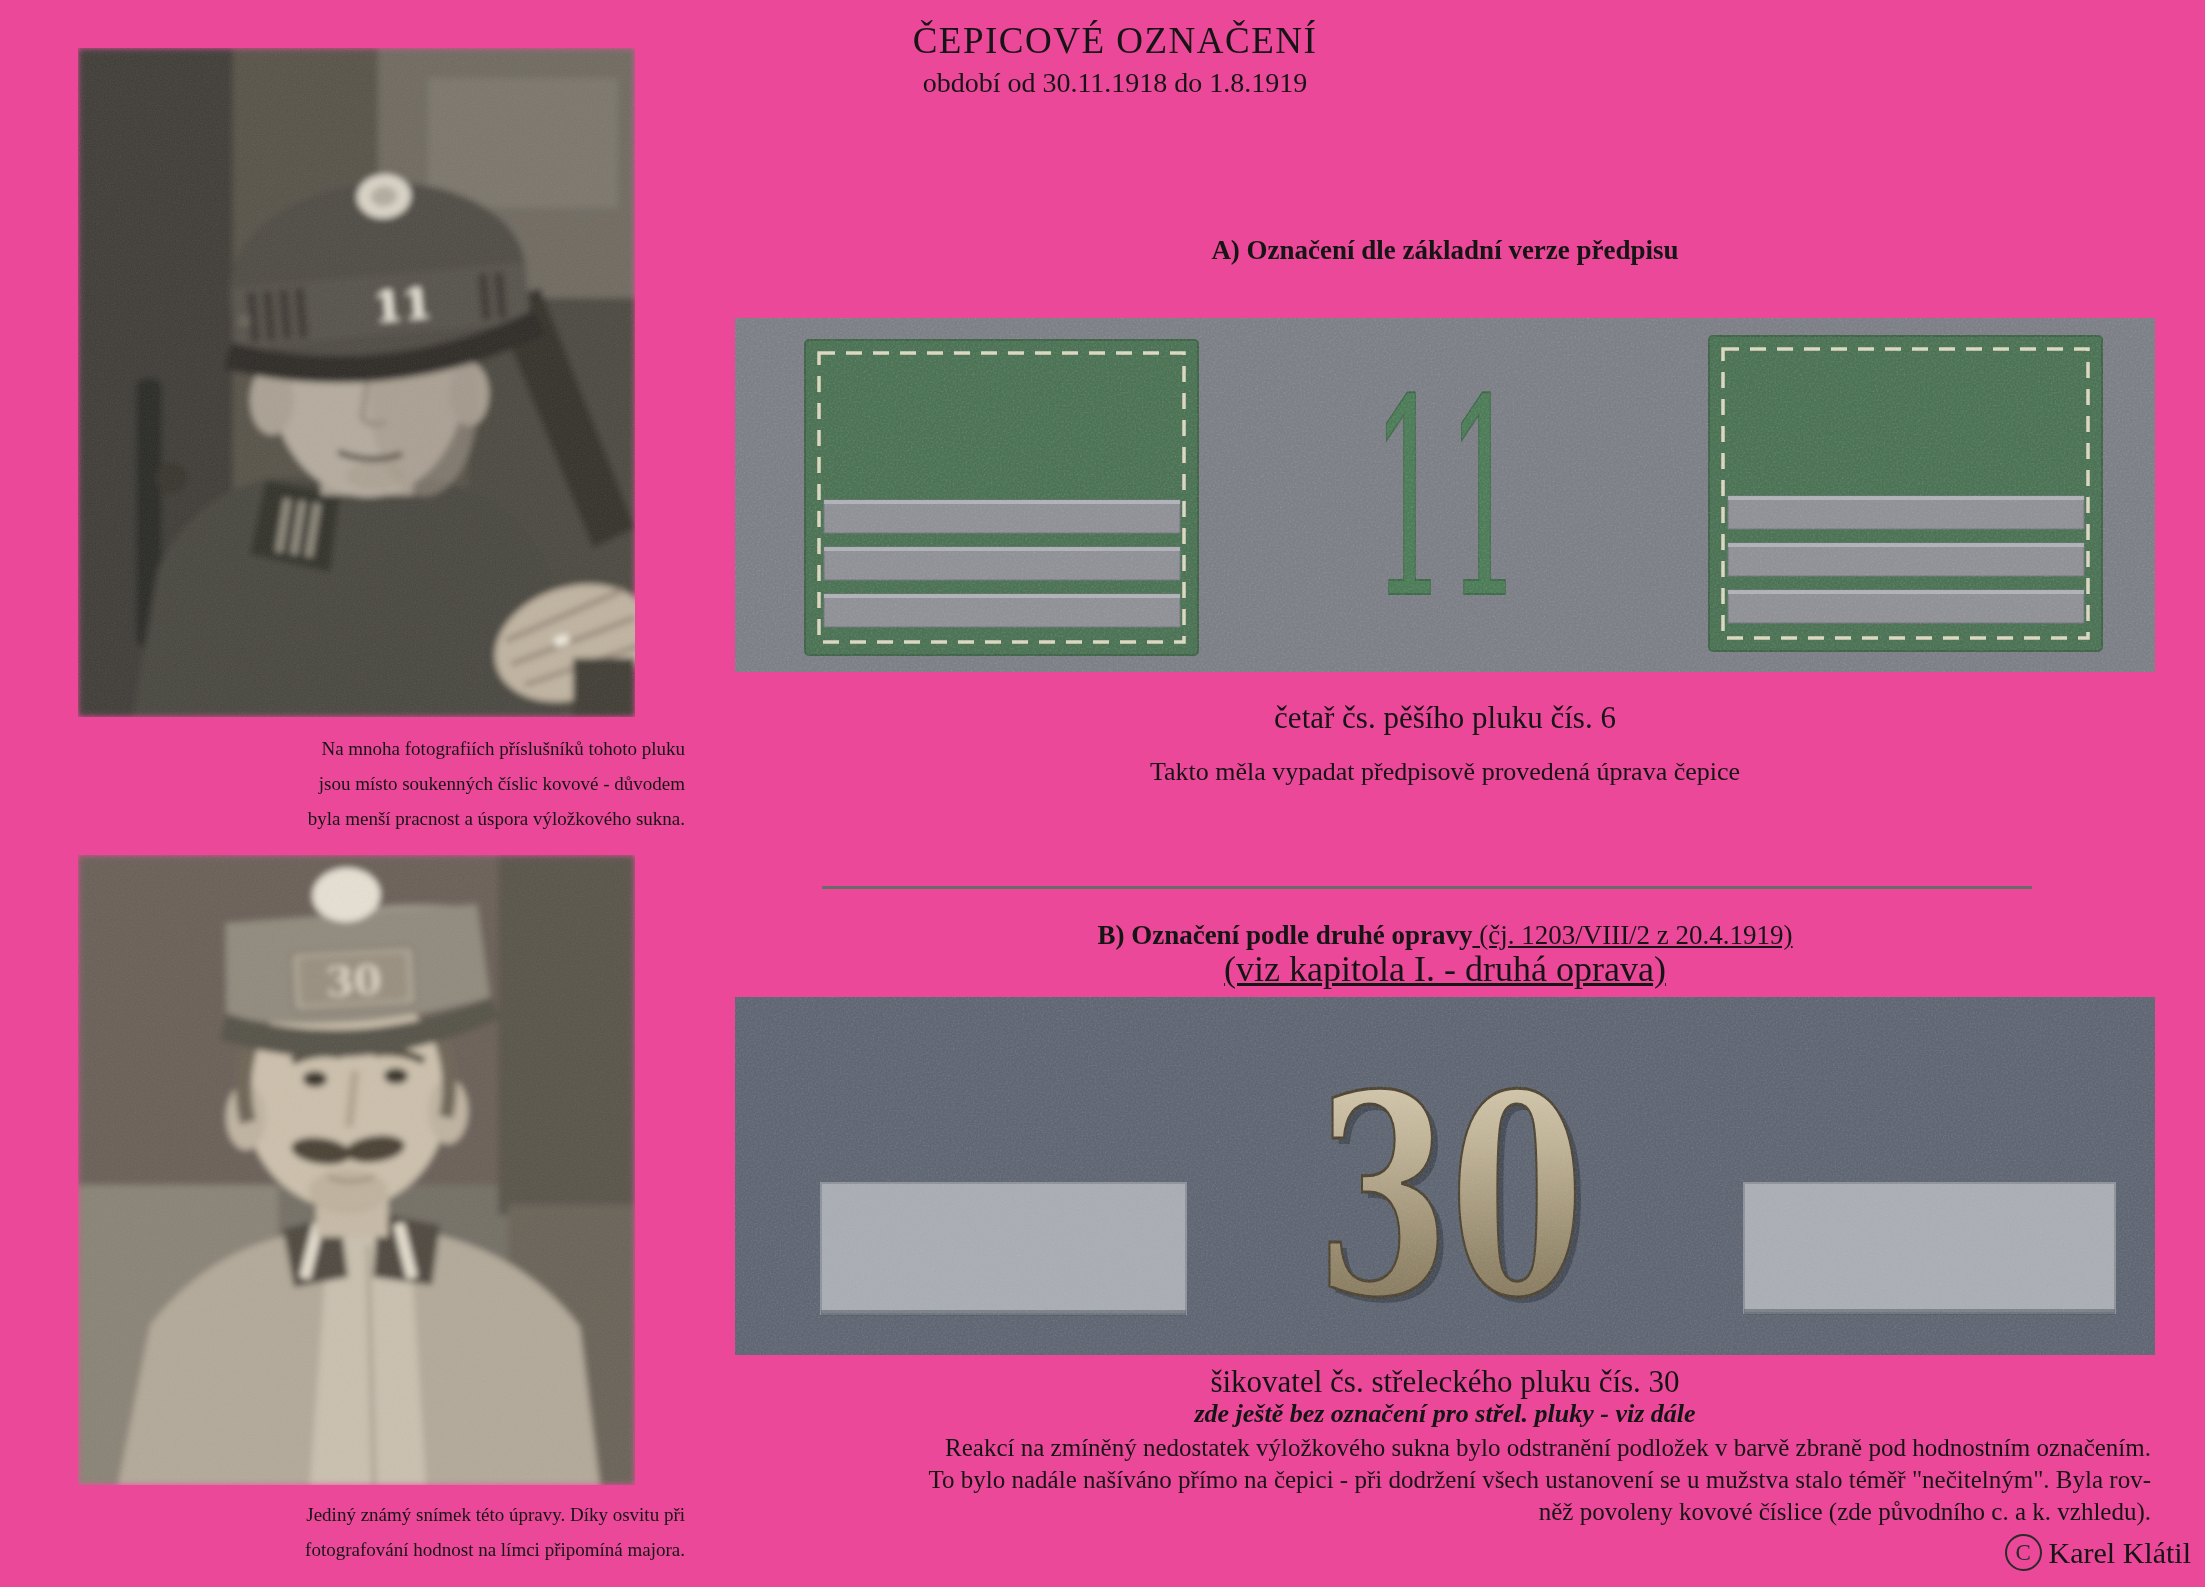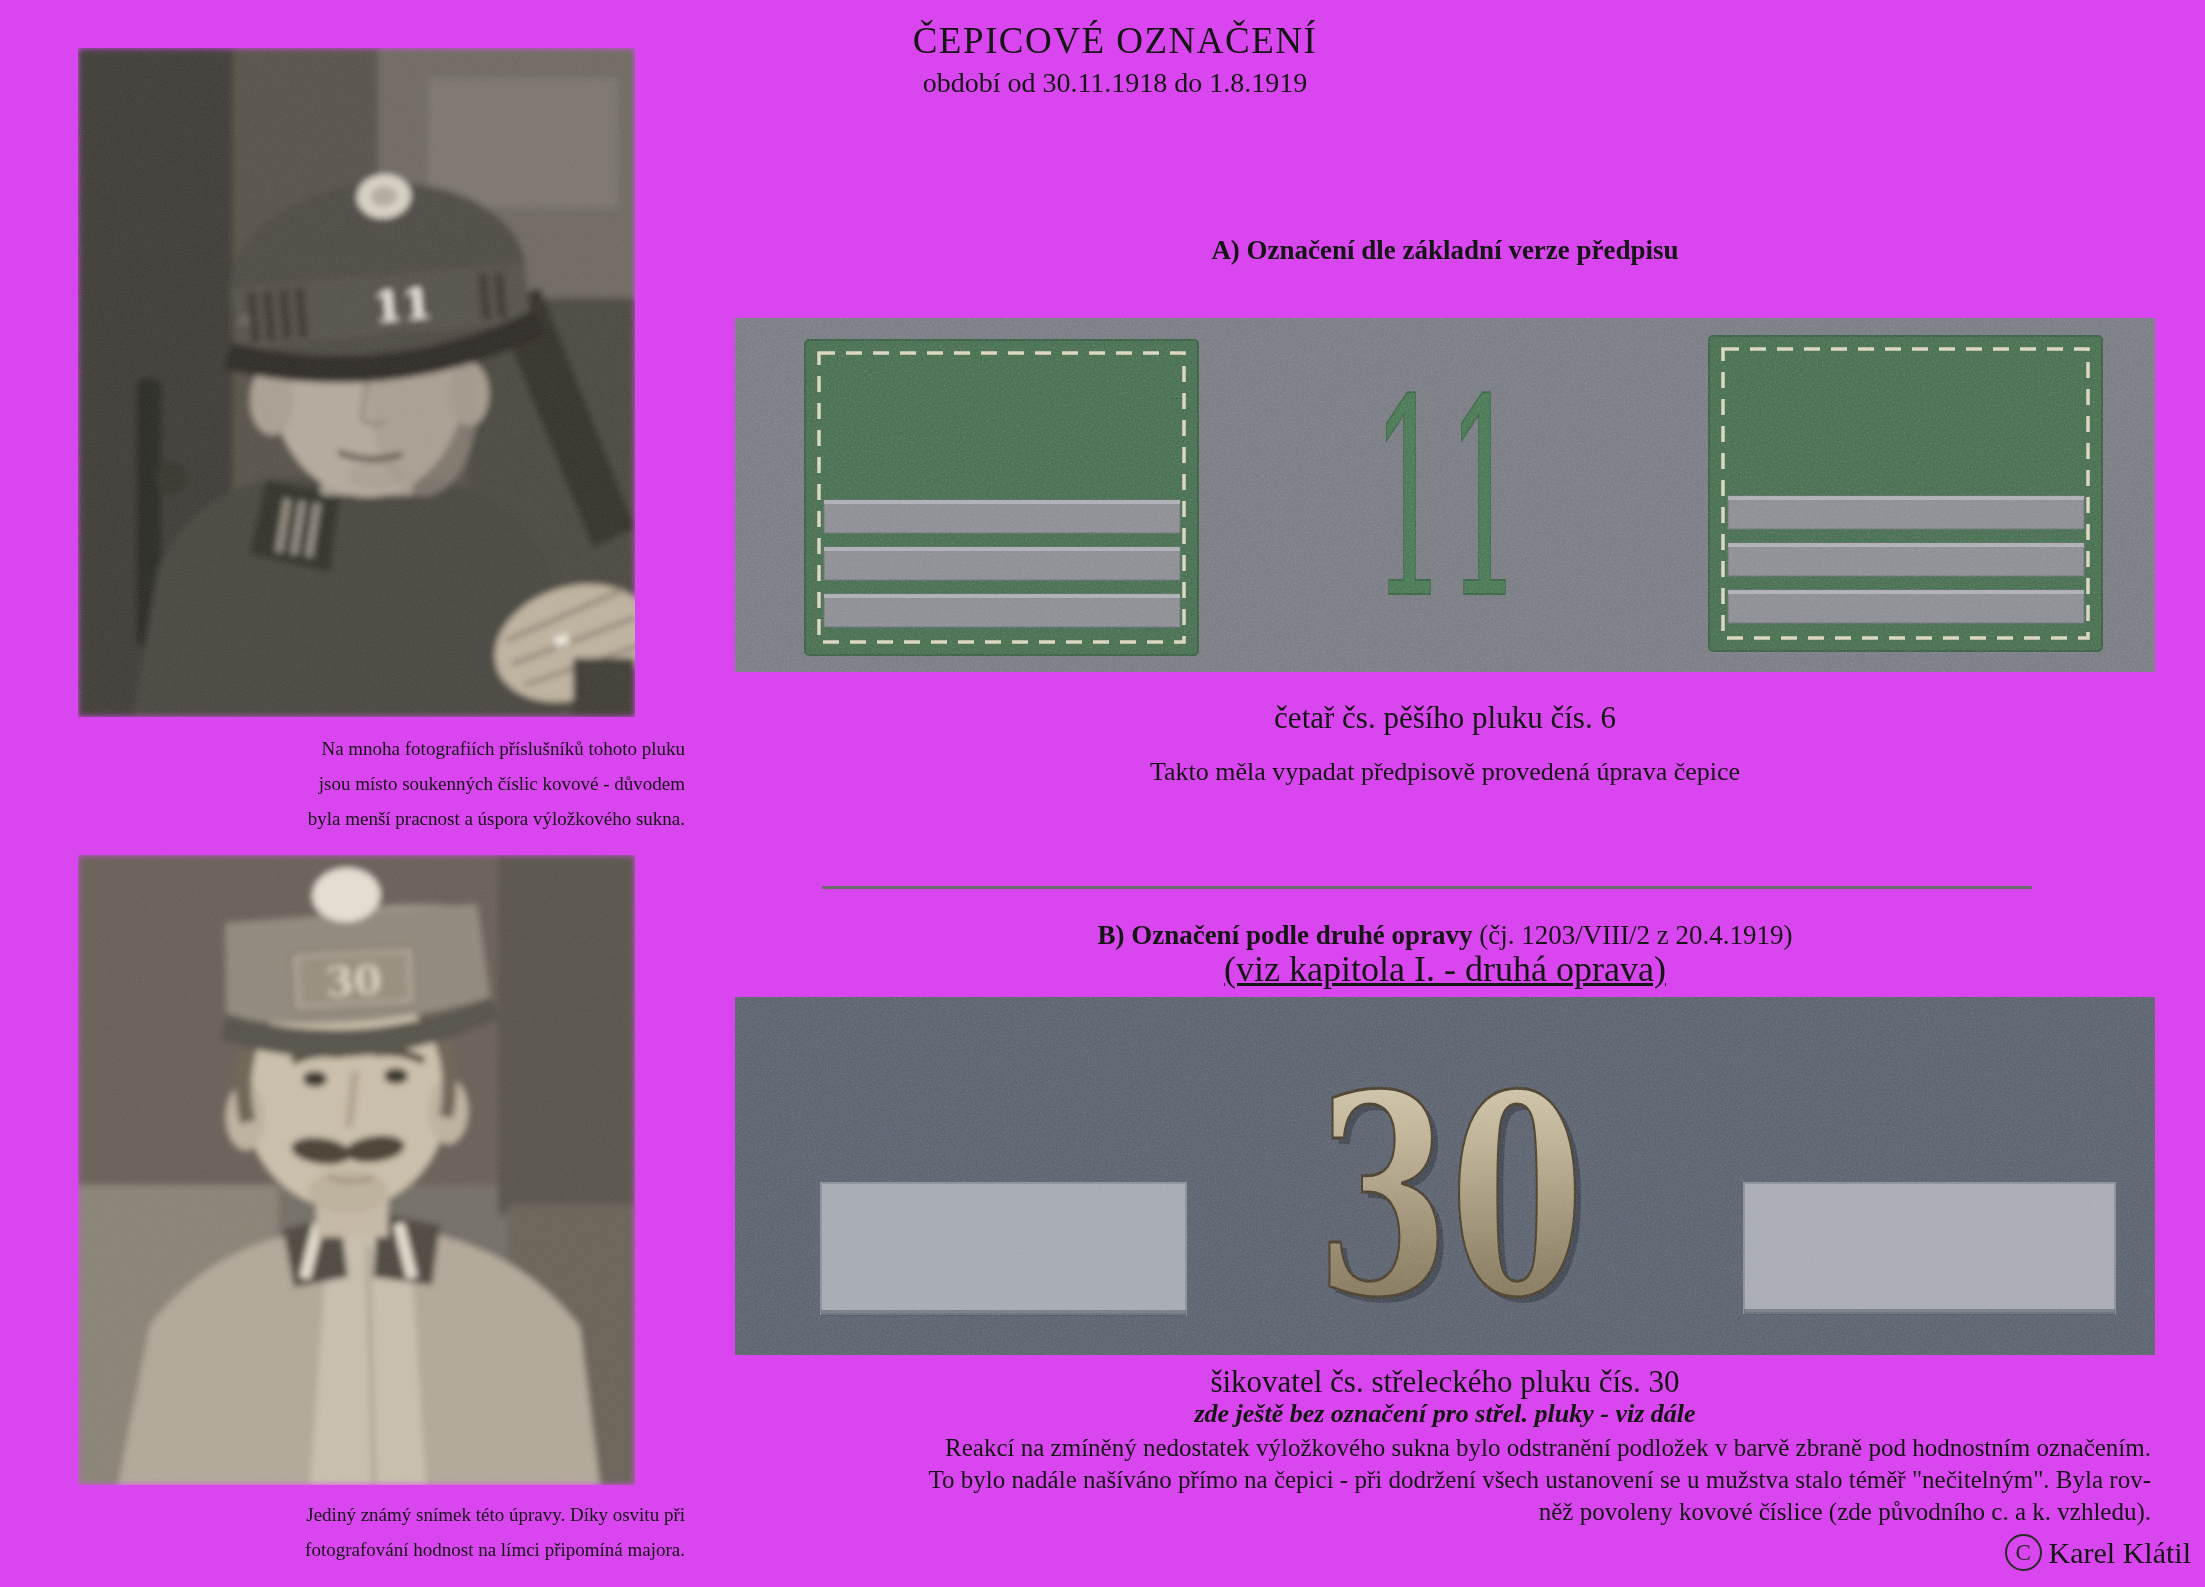--- a/index.html
+++ b/index.html
@@ -1,17 +1,17 @@
 <!DOCTYPE html>
 <html><head>
 <meta charset="utf-8">
 <style>
   html,body { margin:0; padding:0; background:#ffffff; }
   .page {
-    position:relative; width:2205px; height:1587px; background:#d946ef;
+    position:relative; width:2205px; height:1587px; background:#ec4899;
     font-family:"Liberation Serif","DejaVu Serif",serif; color:#151515; overflow:hidden;
   }
   .abs { position:absolute; }
 
   
   .header { left:610px; top:20px; width:1010px; text-align:center; }
   .title { font-size:37px; letter-spacing:1.5px; line-height:42px; }
   .subtitle { font-size:28px; margin-top:5px; line-height:32px; }
   .note { font-size:23px; margin-top:5px; line-height:27px; }
 
@@ -19,21 +19,21 @@
   .photo { left:78px; display:block; }
   .photo-1 { top:48px; width:557px; height:669px; }
   .photo-2 { top:855px; width:557px; height:630px; }
   .caption-left { left:80px; width:605px; font-size:19px; line-height:35px; text-align:right; }
   .caption-1 { top:731px; }
   .caption-2 { top:1497px; }
 
   
   .rcol { left:735px; width:1420px; text-align:center; }
   .sec-heading { font-size:27px; font-weight:bold; line-height:32px; }
-  .sec-heading .normal { font-weight:normal; }
+  .sec-heading .normal { font-weight:normal;text-decoration:underline; }
   .band { left:735px; width:1420px; display:block; }
   .band-a { top:318px; height:354px; }
   .band-b { top:997px; height:358px; }
   .heading-a { top:234px; }
   .heading-b { top:919px; }
   .heading-b2 { top:953px; font-size:36px; font-weight:normal;text-decoration:underline; }
   .caption-rank { font-size:31px; line-height:36px; }
   .caption-rank-a { top:700px; }
   .caption-note-a { top:757px; font-size:26px; }
   .caption-rank-b { top:1364px; }

